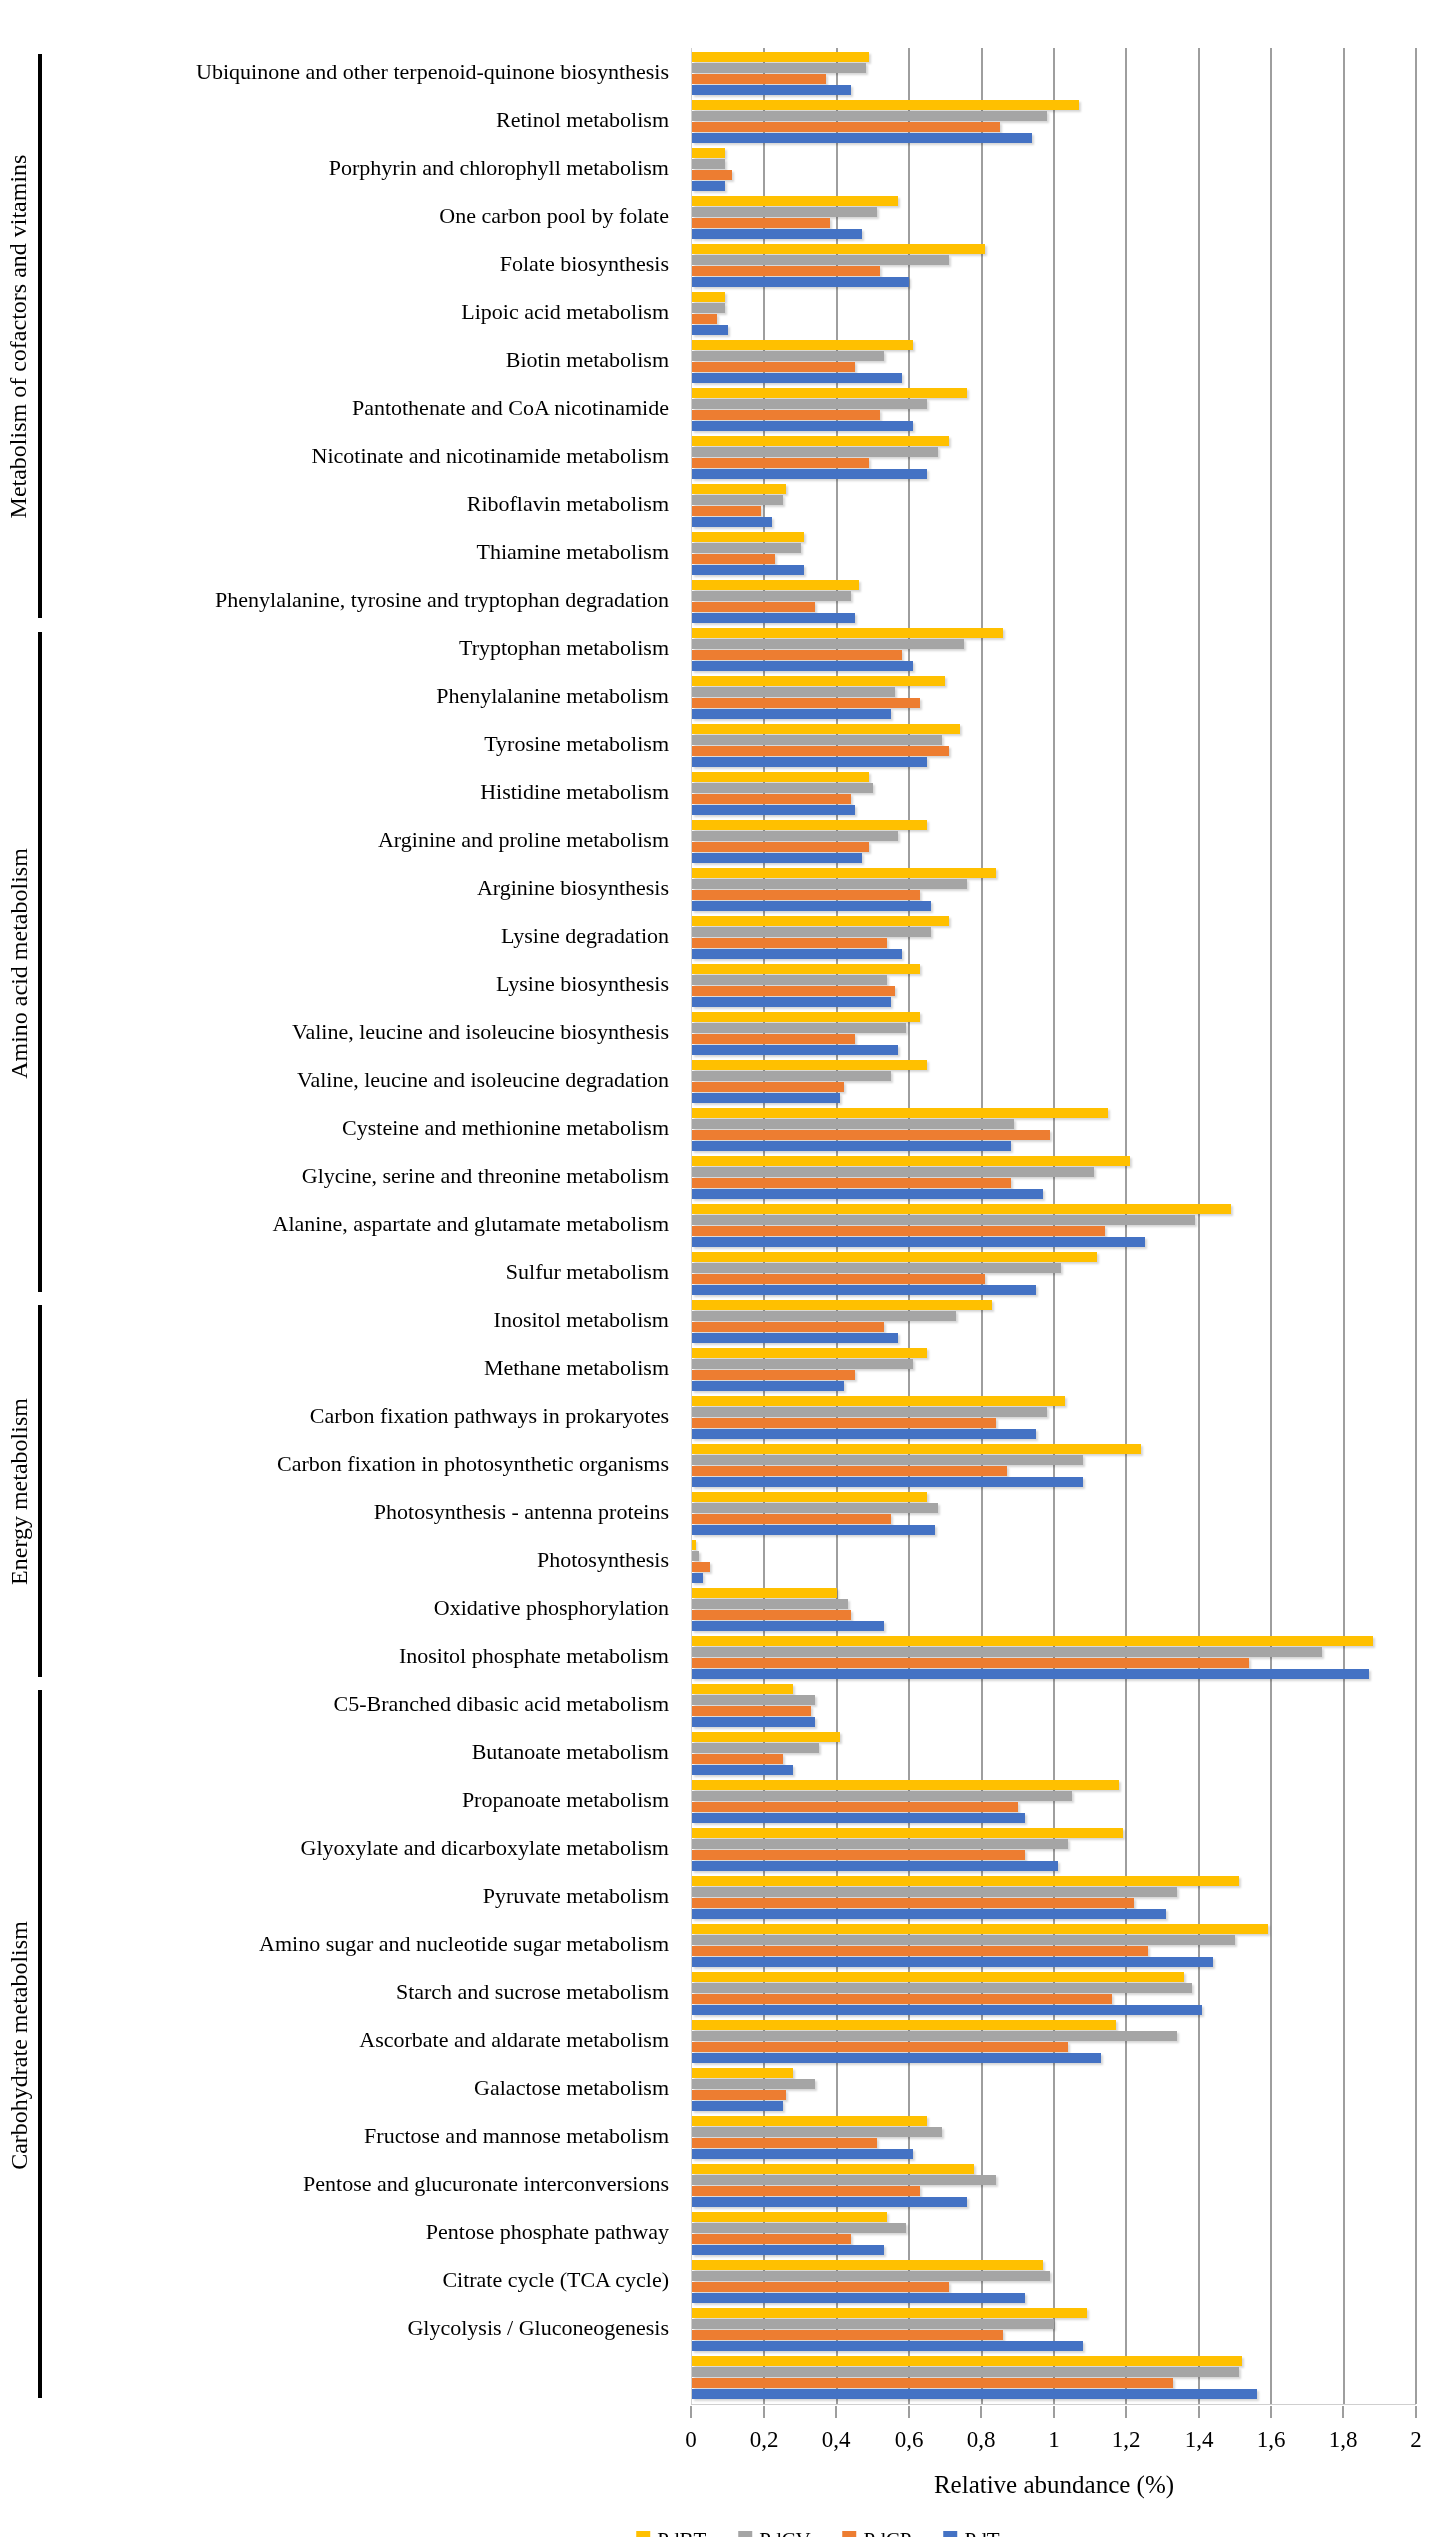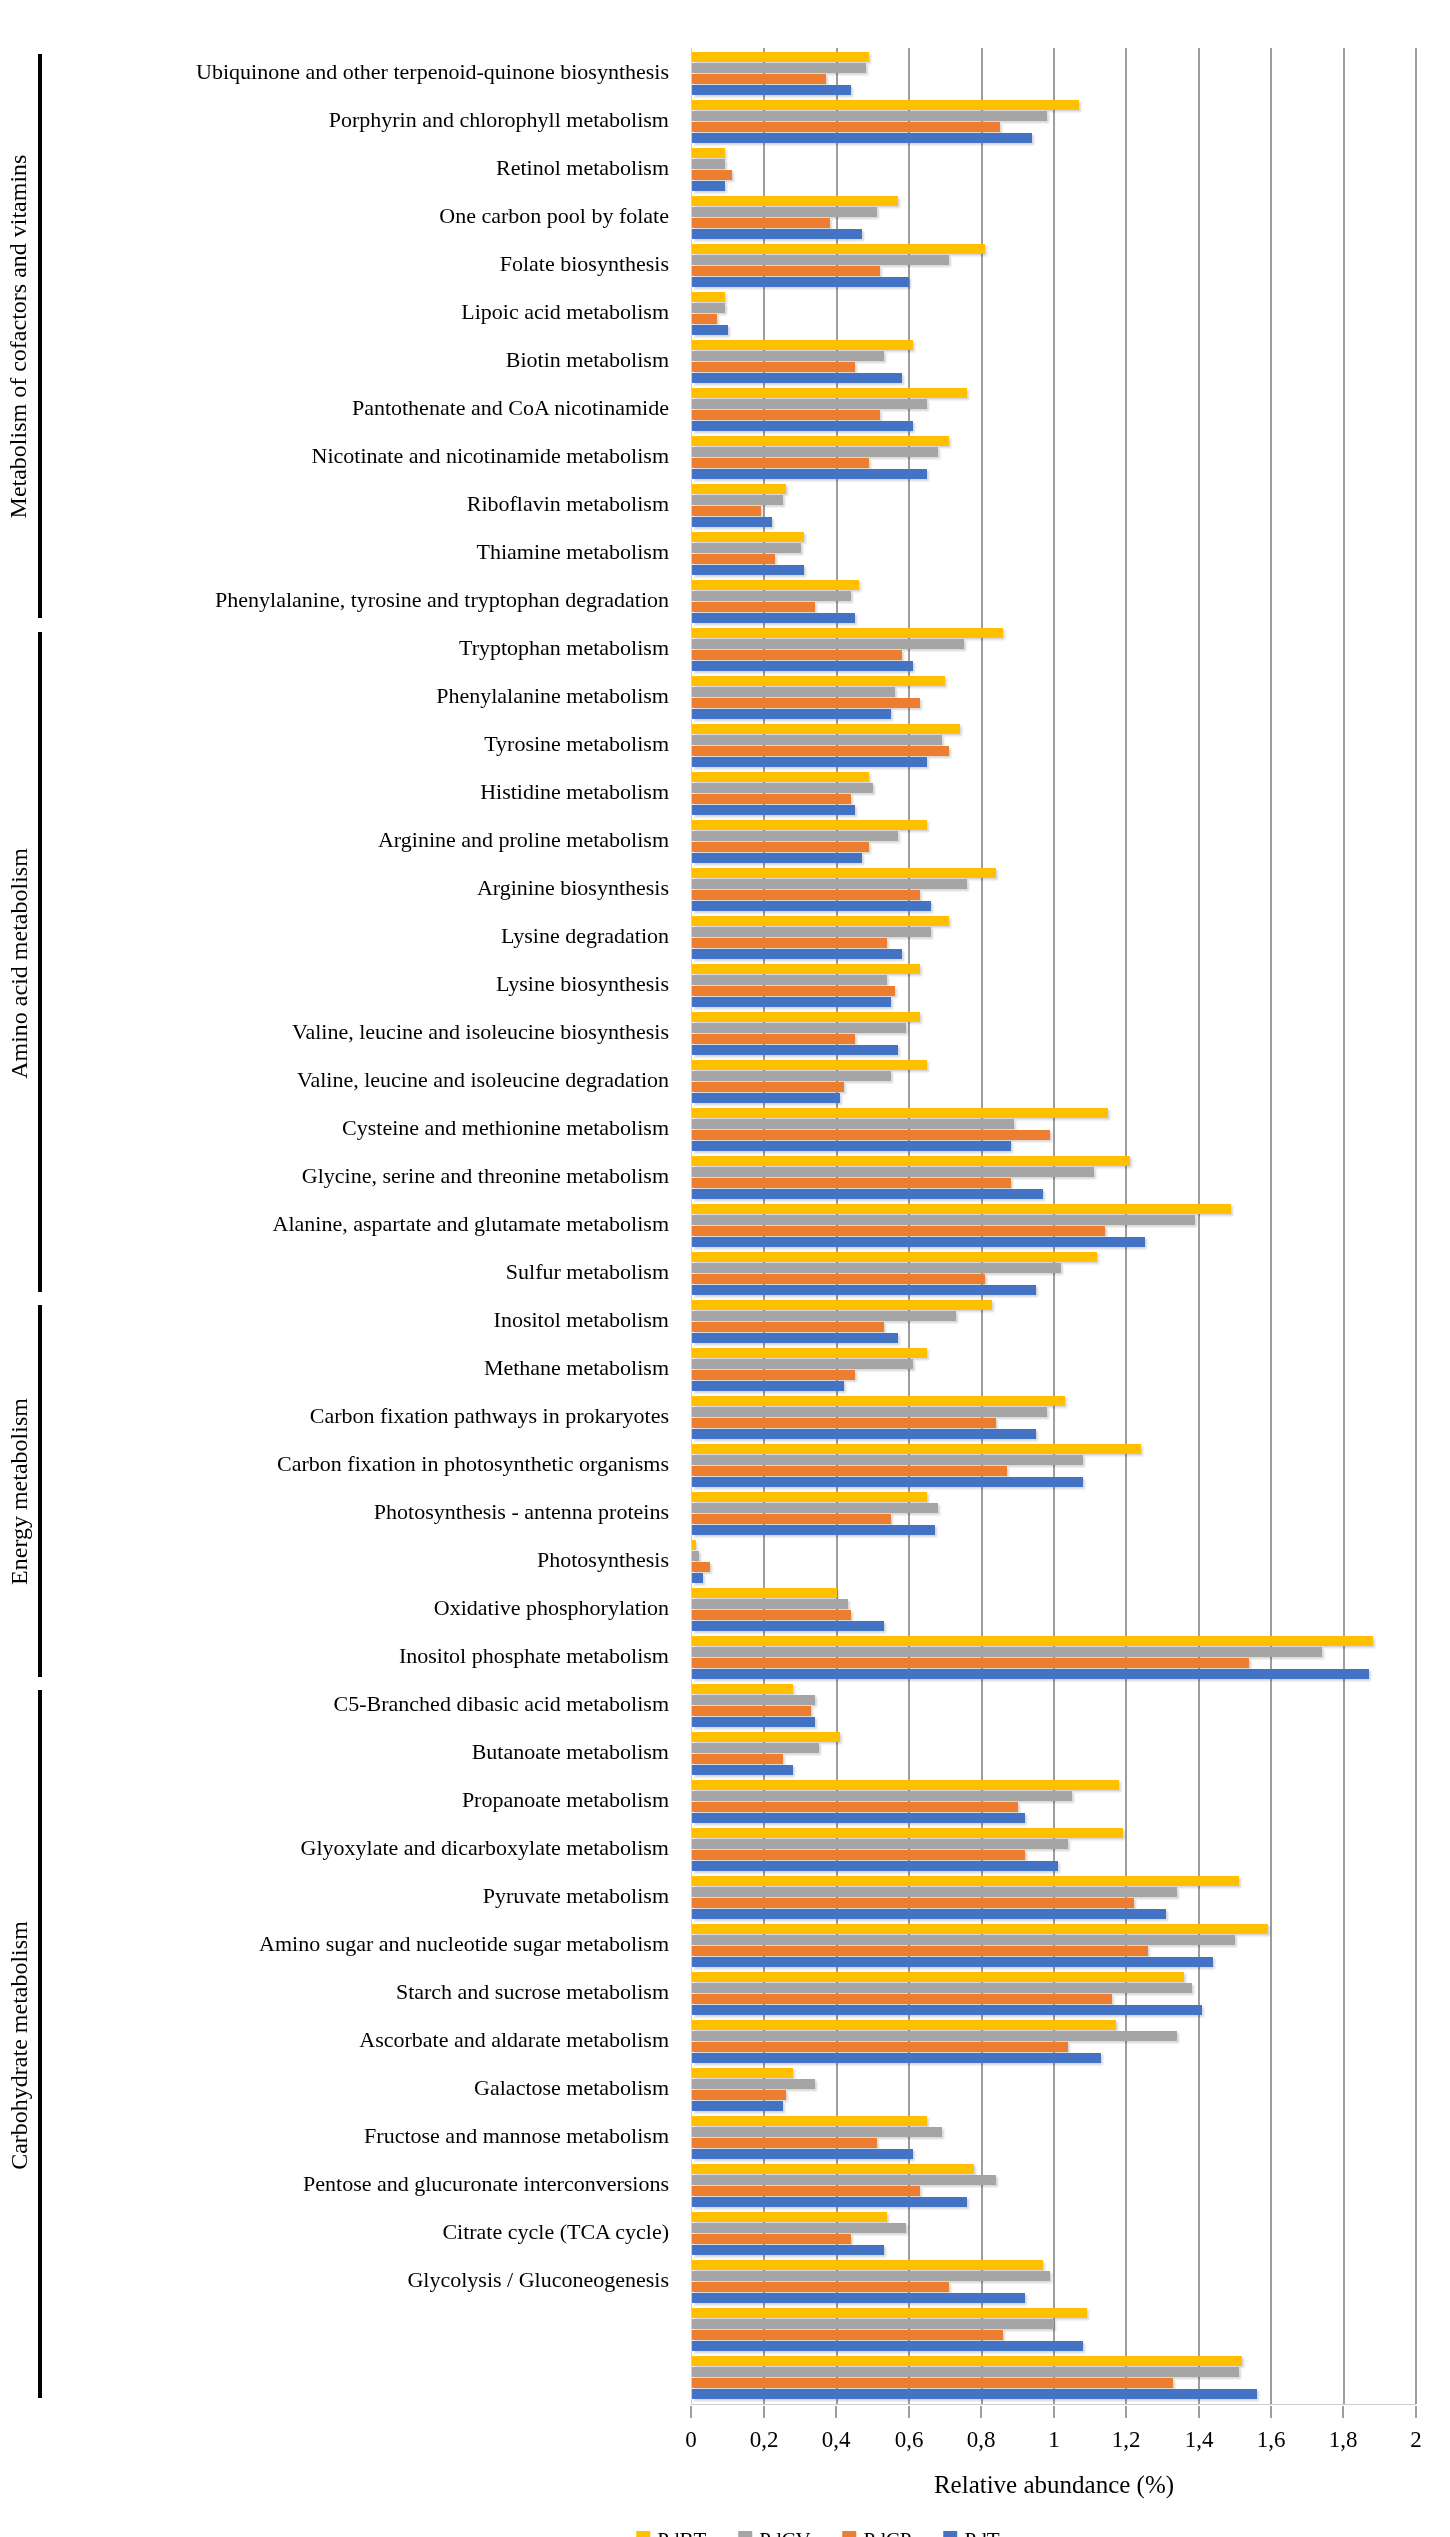--- a/index.html
+++ b/index.html
@@ -49,22 +49,22 @@
       <div class="group-label-wrap" style="top: 1299px; height: 385px;">
         <span>Energy metabolism</span>
       </div>
       <div class="bracket" style="top: 1690px; height: 708px;"></div>
       <div class="group-label-wrap" style="top: 1684px; height: 722px;">
         <span>Carbohydrate metabolism</span>
       </div>
     </div>
   <div class="labels-col" id="labelsCol">
       <div class="cat-label" style="height: 48px;">Ubiquinone and other terpenoid-quinone biosynthesis</div>
+      <div class="cat-label" style="height: 48px;">Retinol metabolism</div>
       <div class="cat-label" style="height: 48px;">Porphyrin and chlorophyll metabolism</div>
-      <div class="cat-label" style="height: 48px;">Retinol metabolism</div>
       <div class="cat-label" style="height: 48px;">One carbon pool by folate</div>
       <div class="cat-label" style="height: 48px;">Folate biosynthesis</div>
       <div class="cat-label" style="height: 48px;">Lipoic acid metabolism</div>
       <div class="cat-label" style="height: 48px;">Biotin metabolism</div>
       <div class="cat-label" style="height: 48px;">Pantothenate and CoA nicotinamide</div>
       <div class="cat-label" style="height: 48px;">Nicotinate and nicotinamide metabolism</div>
       <div class="cat-label" style="height: 48px;">Riboflavin metabolism</div>
       <div class="cat-label" style="height: 48px;">Thiamine metabolism</div>
       <div class="cat-label" style="height: 48px;">Phenylalanine, tyrosine and tryptophan degradation</div>
       <div class="cat-label" style="height: 48px;">Tryptophan metabolism</div>
@@ -93,20 +93,21 @@
       <div class="cat-label" style="height: 48px;">Butanoate metabolism</div>
       <div class="cat-label" style="height: 48px;">Propanoate metabolism</div>
       <div class="cat-label" style="height: 48px;">Glyoxylate and dicarboxylate metabolism</div>
       <div class="cat-label" style="height: 48px;">Pyruvate metabolism</div>
       <div class="cat-label" style="height: 48px; text-align: right;">Amino sugar and nucleotide sugar metabolism</div>
       <div class="cat-label" style="height: 48px;">Starch and sucrose metabolism</div>
       <div class="cat-label" style="height: 48px;">Ascorbate and aldarate metabolism</div>
       <div class="cat-label" style="height: 48px;">Galactose metabolism</div>
       <div class="cat-label" style="height: 48px;">Fructose and mannose metabolism</div>
       <div class="cat-label" style="height: 48px;">Pentose and glucuronate interconversions</div>
+      <div class="cat-label" style="height: 48px;">Pentose phosphate pathway</div>
       <div class="cat-label" style="height: 48px;">Citrate cycle (TCA cycle)</div>
       <div class="cat-label" style="height: 48px;">Glycolysis / Gluconeogenesis</div>
     </div>
   <div class="plot" id="plot">
       <div class="gridline" style="left: 10%;"></div>
       <div class="gridline" style="left: 20%;"></div>
       <div class="gridline" style="left: 30%;"></div>
       <div class="gridline" style="left: 40%;"></div>
       <div class="gridline" style="left: 50%;"></div>
       <div class="gridline" style="left: 60%;"></div>

